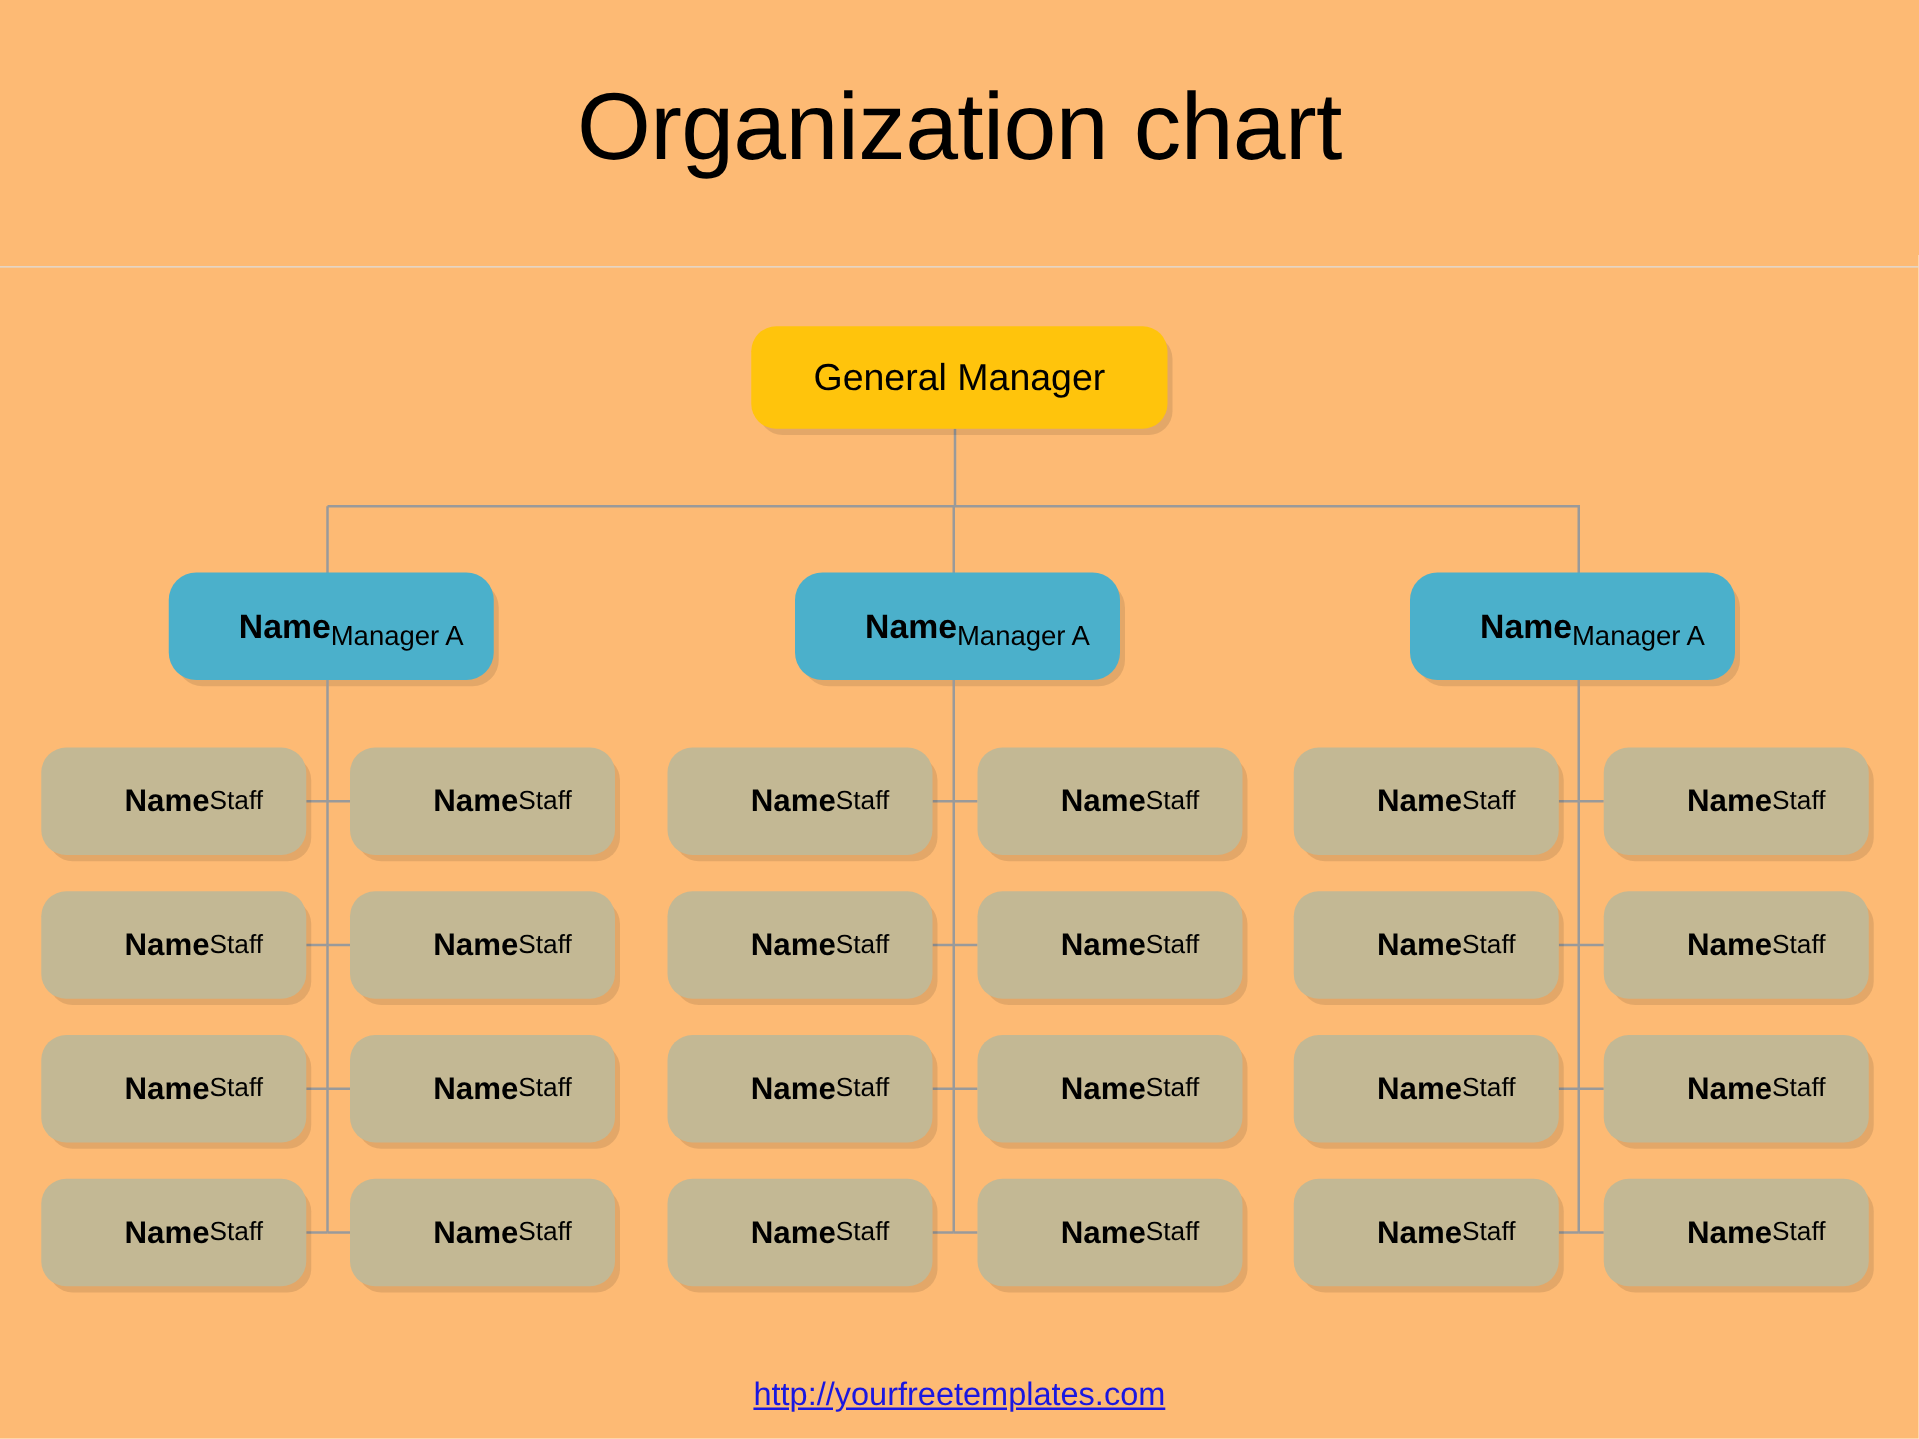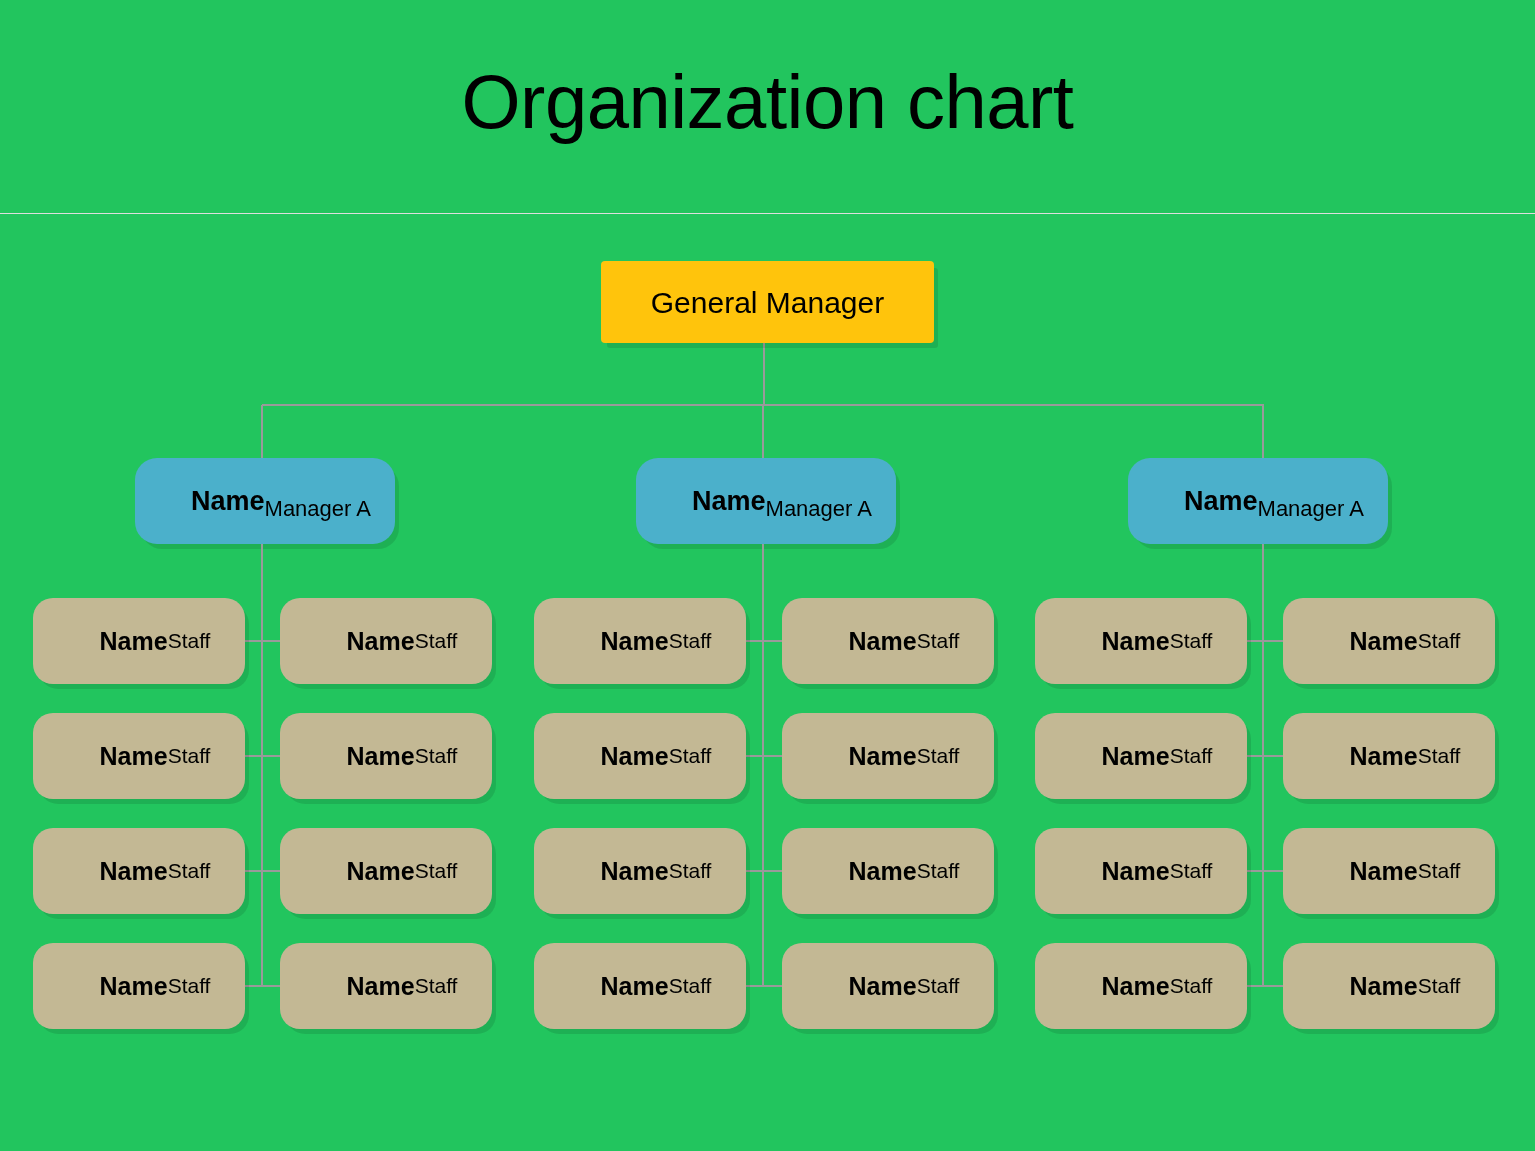--- a/index.html
+++ b/index.html
@@ -9,21 +9,21 @@
     background: #ffffff;
   }
   body {
     font-family: "Liberation Sans", sans-serif;
     -webkit-font-smoothing: antialiased;
   }
   #slide {
     position: relative;
     width: 1535px;
     height: 1151px;
-    background: #22c55e;
+    background: #fdba74;
     overflow: hidden;
   }
 
   
   .title {
     position: absolute;
     left: 0;
     top: 62px;
     width: 1535px;
     text-align: center;
@@ -59,21 +59,21 @@
     display: flex;
     flex-direction: column;
     align-items: center;
     justify-content: center;
     color: #000000;
     box-shadow: 5px 6px 0 -1px rgba(0, 0, 0, 0.10);
   }
 
   .node-gm {
     background: #ffc40c;
-    border-radius: 4px;
+    border-radius: 20px;
     font-size: 30px;
     font-weight: 400;
     line-height: 1.1;
   }
 
   .node-mgr {
     background: #4bb0cb;
     border-radius: 22px;
   }
   .node-mgr .n-name {
@@ -343,14 +343,15 @@
     </span>
   </div>
   <div class="node node-staff" style="left:1283px; top:943px; width:212px; height:86px;">
     <span class="n-inner">
       <span class="n-name">Name</span>
       <span class="n-role">Staff</span>
     </span>
   </div>
 
 
+  <a class="footer-url" href="#">http://yourfreetemplates.com</a>
 
 </div>
 
 </body></html>

